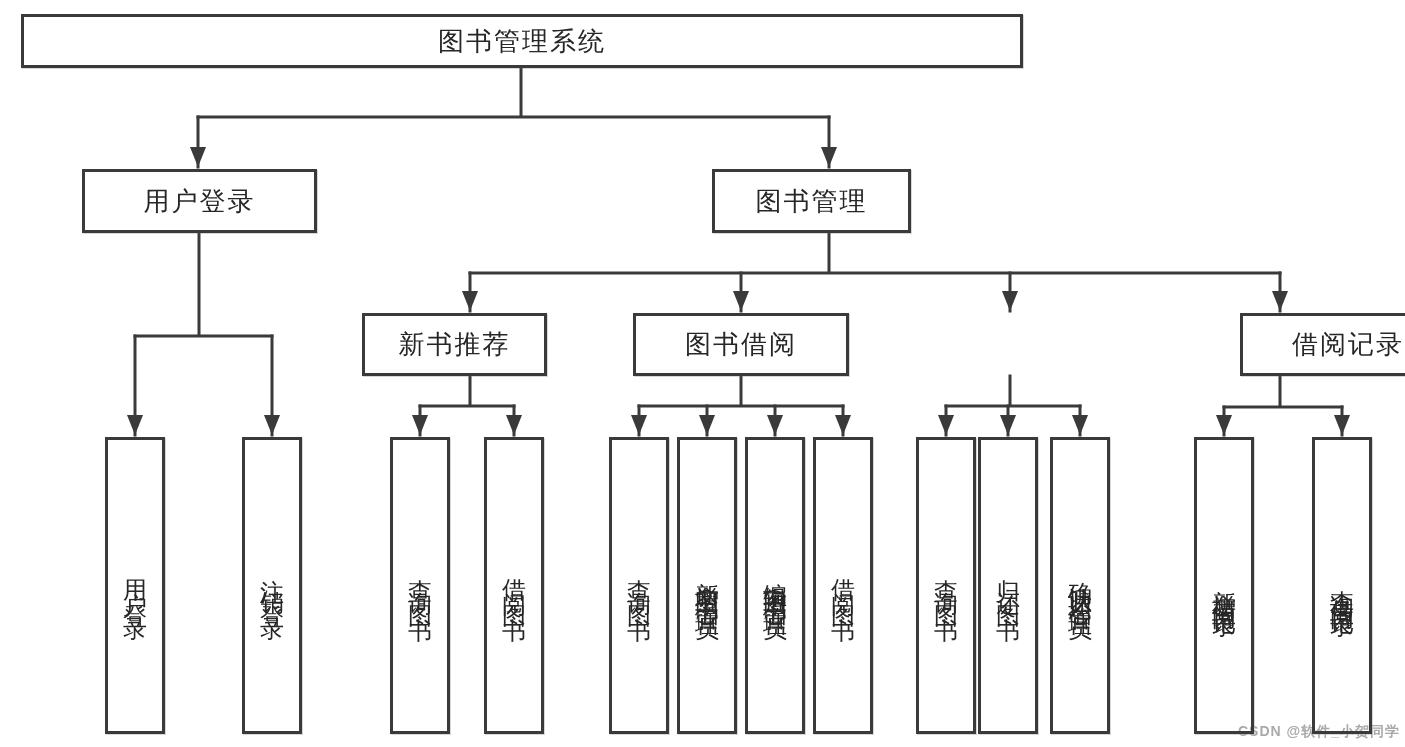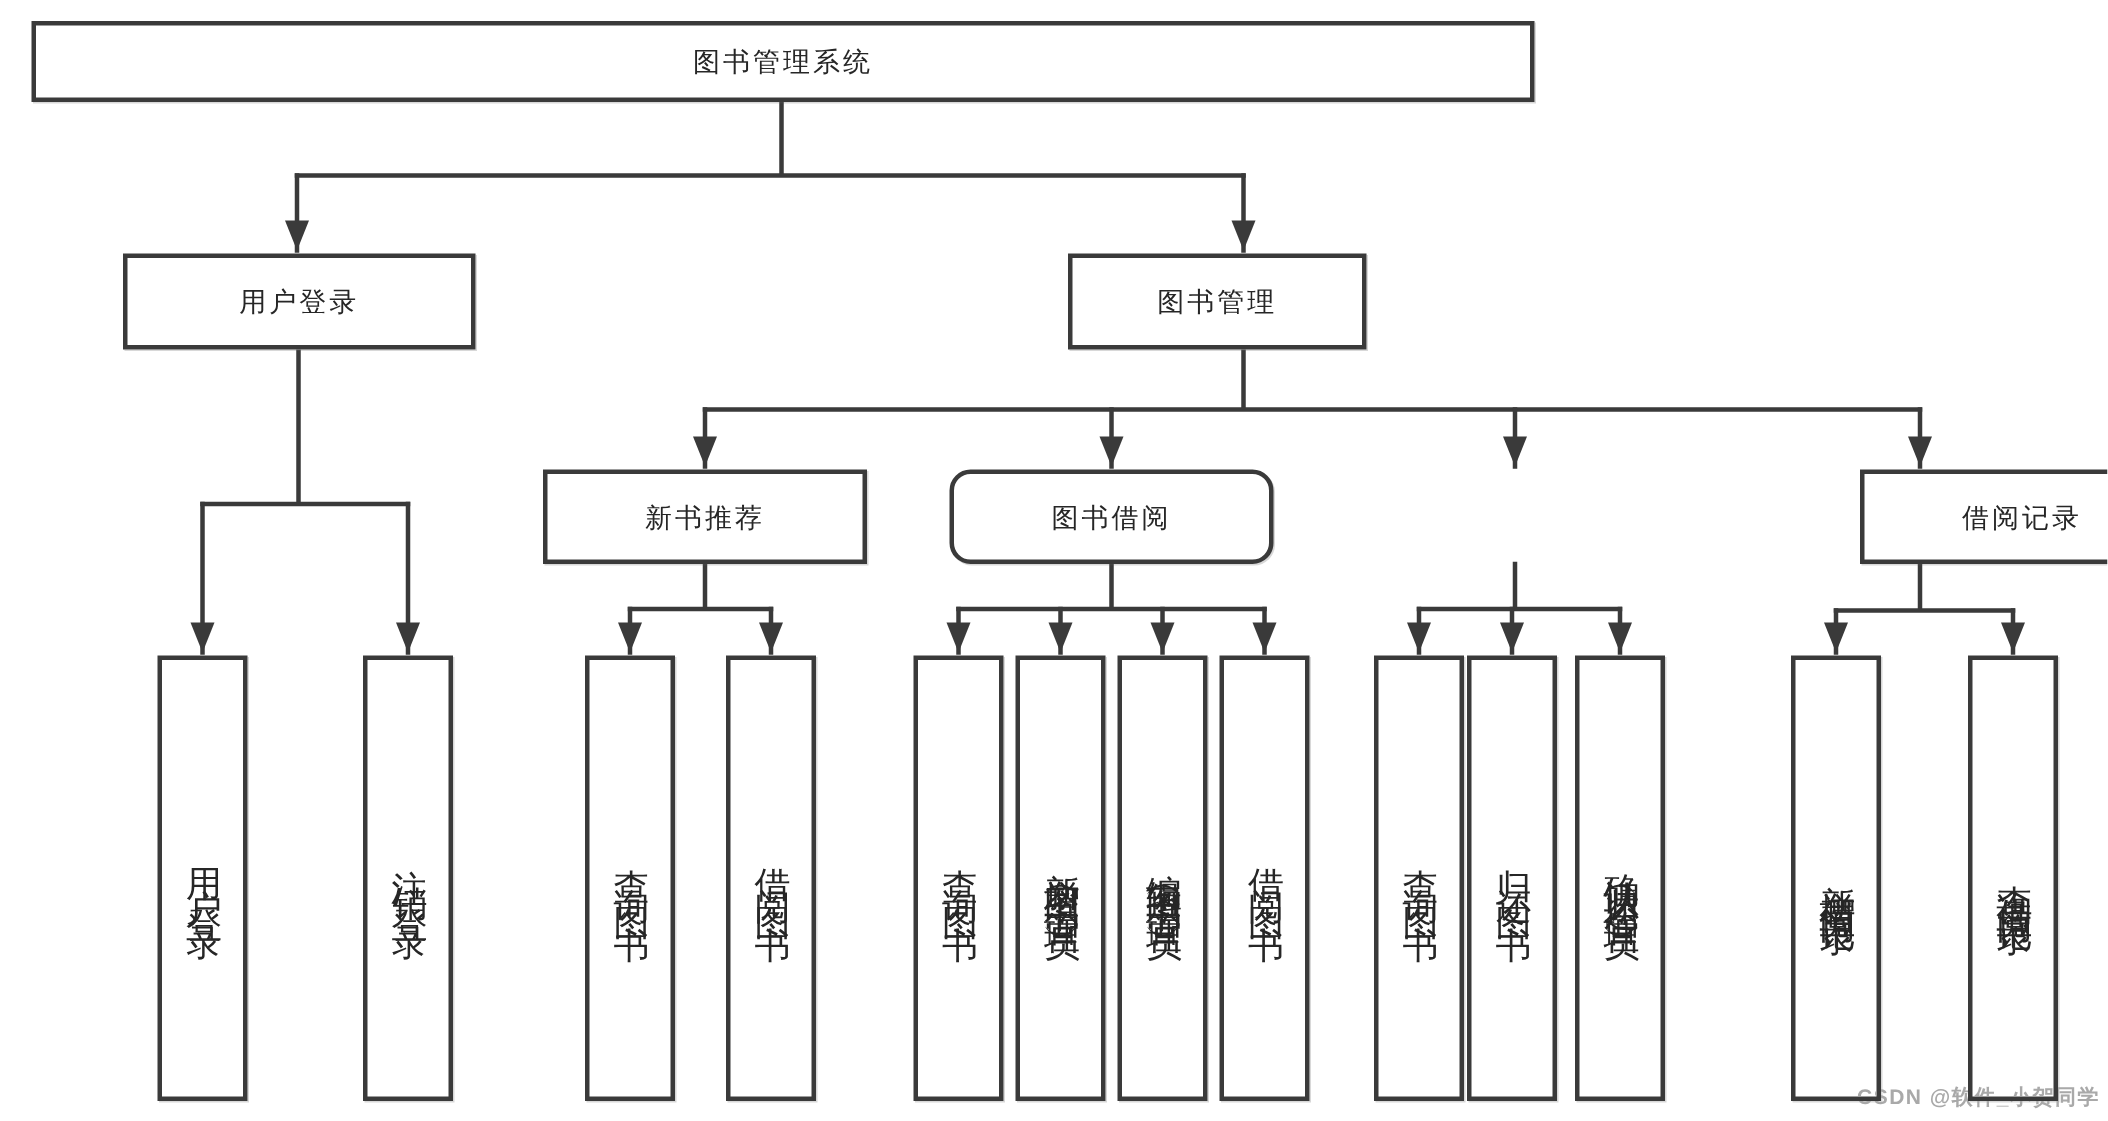--- a/index.html
+++ b/index.html
@@ -17,21 +17,21 @@
     width: 1405px; height: 747px;
   }
   .hbox {
     position: absolute;
     box-sizing: border-box;
     border: 3px solid #3a3a3a;
     background: #ffffff;
     display: flex;
     align-items: center;
     justify-content: center;
-    font-size: 18px;
+    font-size: 26px;
     color: #262626;
     letter-spacing: 2px;
     box-shadow: 1px 1px 0 rgba(100,100,100,0.25);
   }
   .vbox {
     position: absolute;
     box-sizing: border-box;
     border: 3px solid #3a3a3a;
     background: #ffffff;
     display: flex;
@@ -124,22 +124,22 @@
         <line x1="1342" y1="407" x2="1342" y2="435" marker-end="url(#ah)"></line>
       </g>
     </g>
   </svg>
 
   <div class="hbox" style="left:21px; top:14px; width:1002px; height:54px;">图书管理系统</div>
 
   <div class="hbox" style="left:82px; top:169px; width:235px; height:64px;">用户登录</div>
   <div class="hbox" style="left:712px; top:169px; width:199px; height:64px;">图书管理</div>
 
-  <div class="hbox" style="left:362px; top:313px; width:216px; height:63px;">新书推荐</div>
-  <div class="hbox" style="left:633px; top:313px; width:216px; height:63px;border-radius:14px;">图书借阅</div>
+  <div class="hbox" style="left:362px; top:313px; width:185px; height:63px;">新书推荐</div>
+  <div class="hbox" style="left:633px; top:313px; width:216px; height:63px;">图书借阅</div>
   <div class="hbox" style="left:1240px; top:313px; width:216px; height:63px;">借阅记录</div>
 
   <div class="vbox ls-wide" style="left:105px;">
     <span>用户登录</span>
   </div>
   <div class="vbox ls-wide" style="left:242px;">
     <span>注销登录</span>
   </div>
 
   <div class="vbox ls-wide" style="left:390px;">

